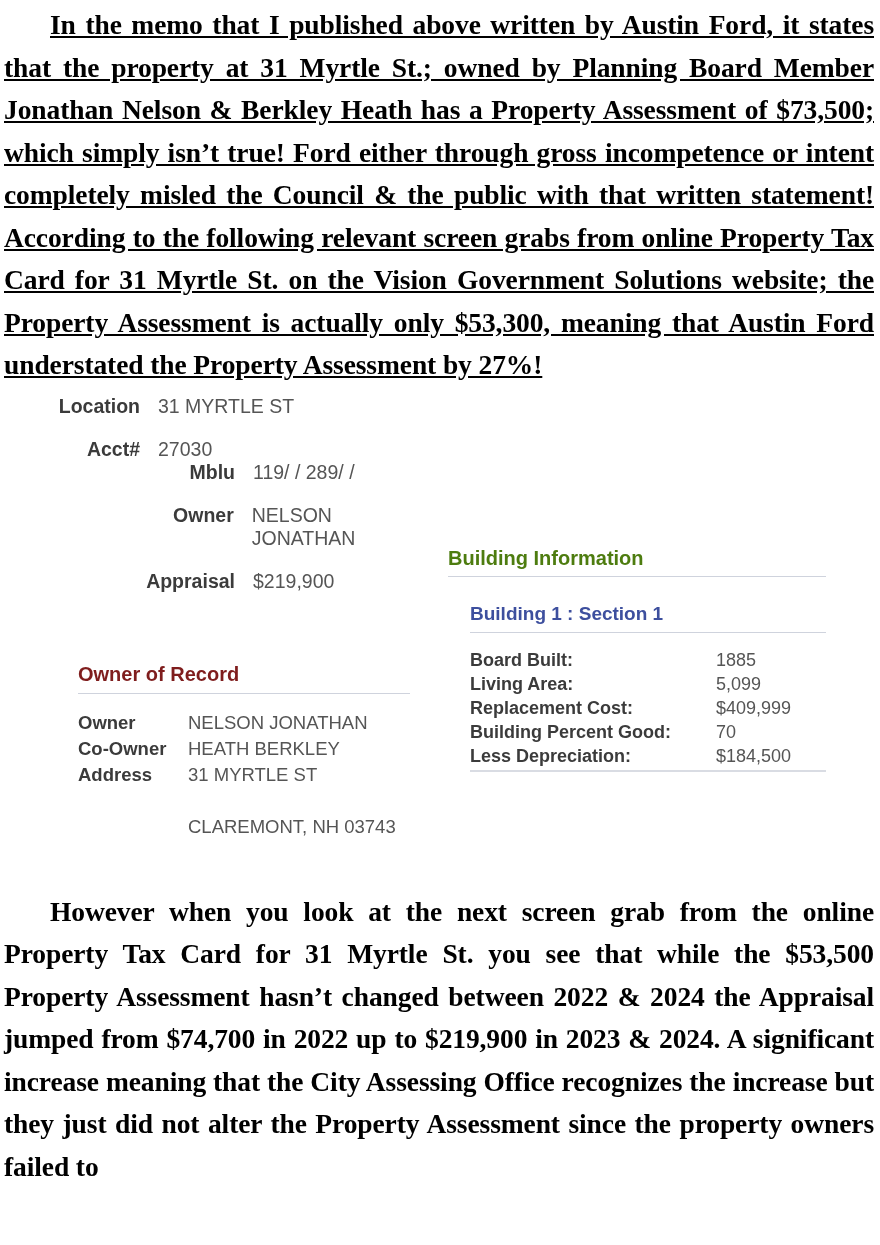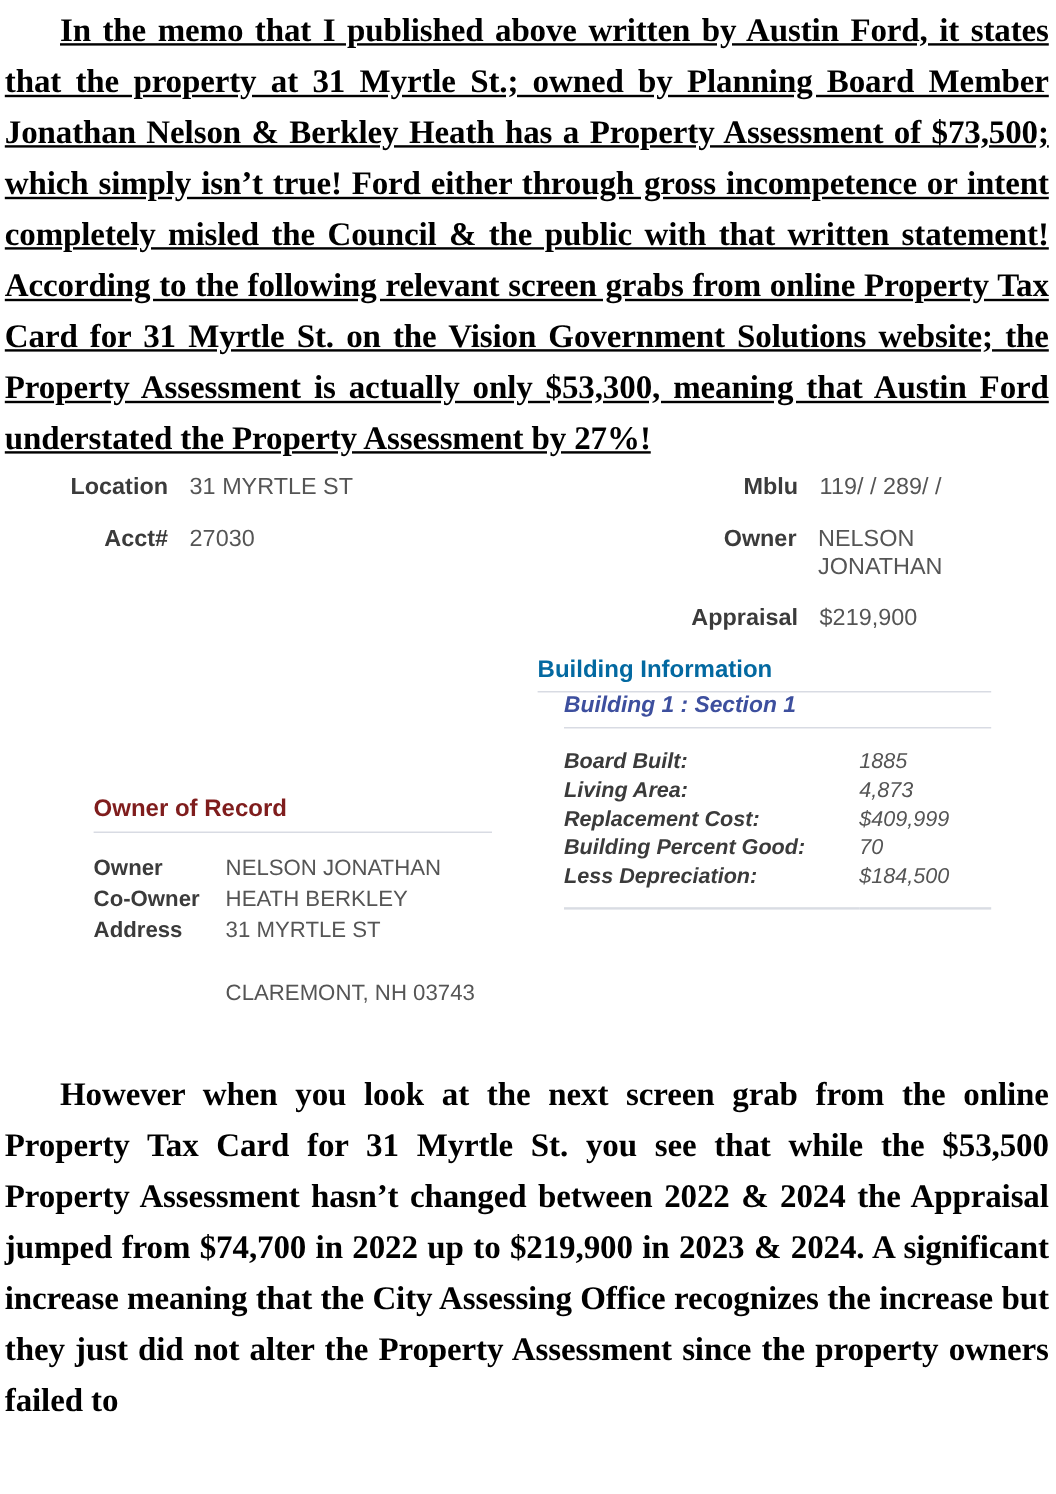--- a/index.html
+++ b/index.html
@@ -52,21 +52,21 @@
     color: #444444;
   }
 
   
   .summary {
     position: absolute;
     top: 8px;
     left: 0;
     width: 880px;
     display: flex;
-    flex-direction: row;
+    flex-direction: column;
   }
   .summary-col {
     display: flex;
     flex-direction: column;
     gap: 20px;
   }
   .summary-col.left {
     width: 430px;
   }
   .summary-col.right {
@@ -95,29 +95,29 @@
   
   .building-info {
     position: absolute;
     left: 448px;
     top: 160px;
     width: 382px;
   }
   .bi-title {
     font-size: 20px;
     font-weight: bold;
-    color: #0369a1;
+    color: #4d7c0f;
     padding-bottom: 6px;
     border-bottom: 1px solid #cfd3dd;
     width: 378px;
   }
   .bi-section {
+    margin-top: 26px;
     margin-left: 22px;
     width: 356px;
-    font-style: italic;
   }
   .bi-section-title {
     font-size: 19px;
     font-weight: bold;
     color: #3d4f9e;
     padding-bottom: 7px;
     border-bottom: 1px solid #cfd3dd;
   }
   .bi-table {
     margin-top: 16px;
@@ -133,21 +133,21 @@
     font-weight: bold;
     color: #3b3b3b;
     width: 246px;
   }
   .bi-val {
     font-weight: normal;
     color: #555555;
   }
   .bi-row-last td {
     border-bottom: 2px solid #d9dce3;
-    padding-bottom: 15px;
+    padding-bottom: 3px;
   }
 
   
   .owner-block {
     position: absolute;
     left: 78px;
     top: 276px;
     width: 336px;
   }
   .ow-title {
@@ -220,21 +220,21 @@
       <div class="bi-section">
         <div class="bi-section-title">Building 1 : Section 1</div>
         <table class="bi-table">
           <tbody>
               <tr>
             <td class="bi-key">Board Built:</td>
             <td class="bi-val">1885</td>
           </tr>
           <tr>
             <td class="bi-key">Living Area:</td>
-            <td class="bi-val">4,873</td>
+            <td class="bi-val">5,099</td>
           </tr>
           <tr>
             <td class="bi-key">Replacement Cost:</td>
             <td class="bi-val">$409,999</td>
           </tr>
           <tr>
             <td class="bi-key">Building Percent Good:</td>
             <td class="bi-val">70</td>
           </tr>
           <tr class="bi-row-last">

